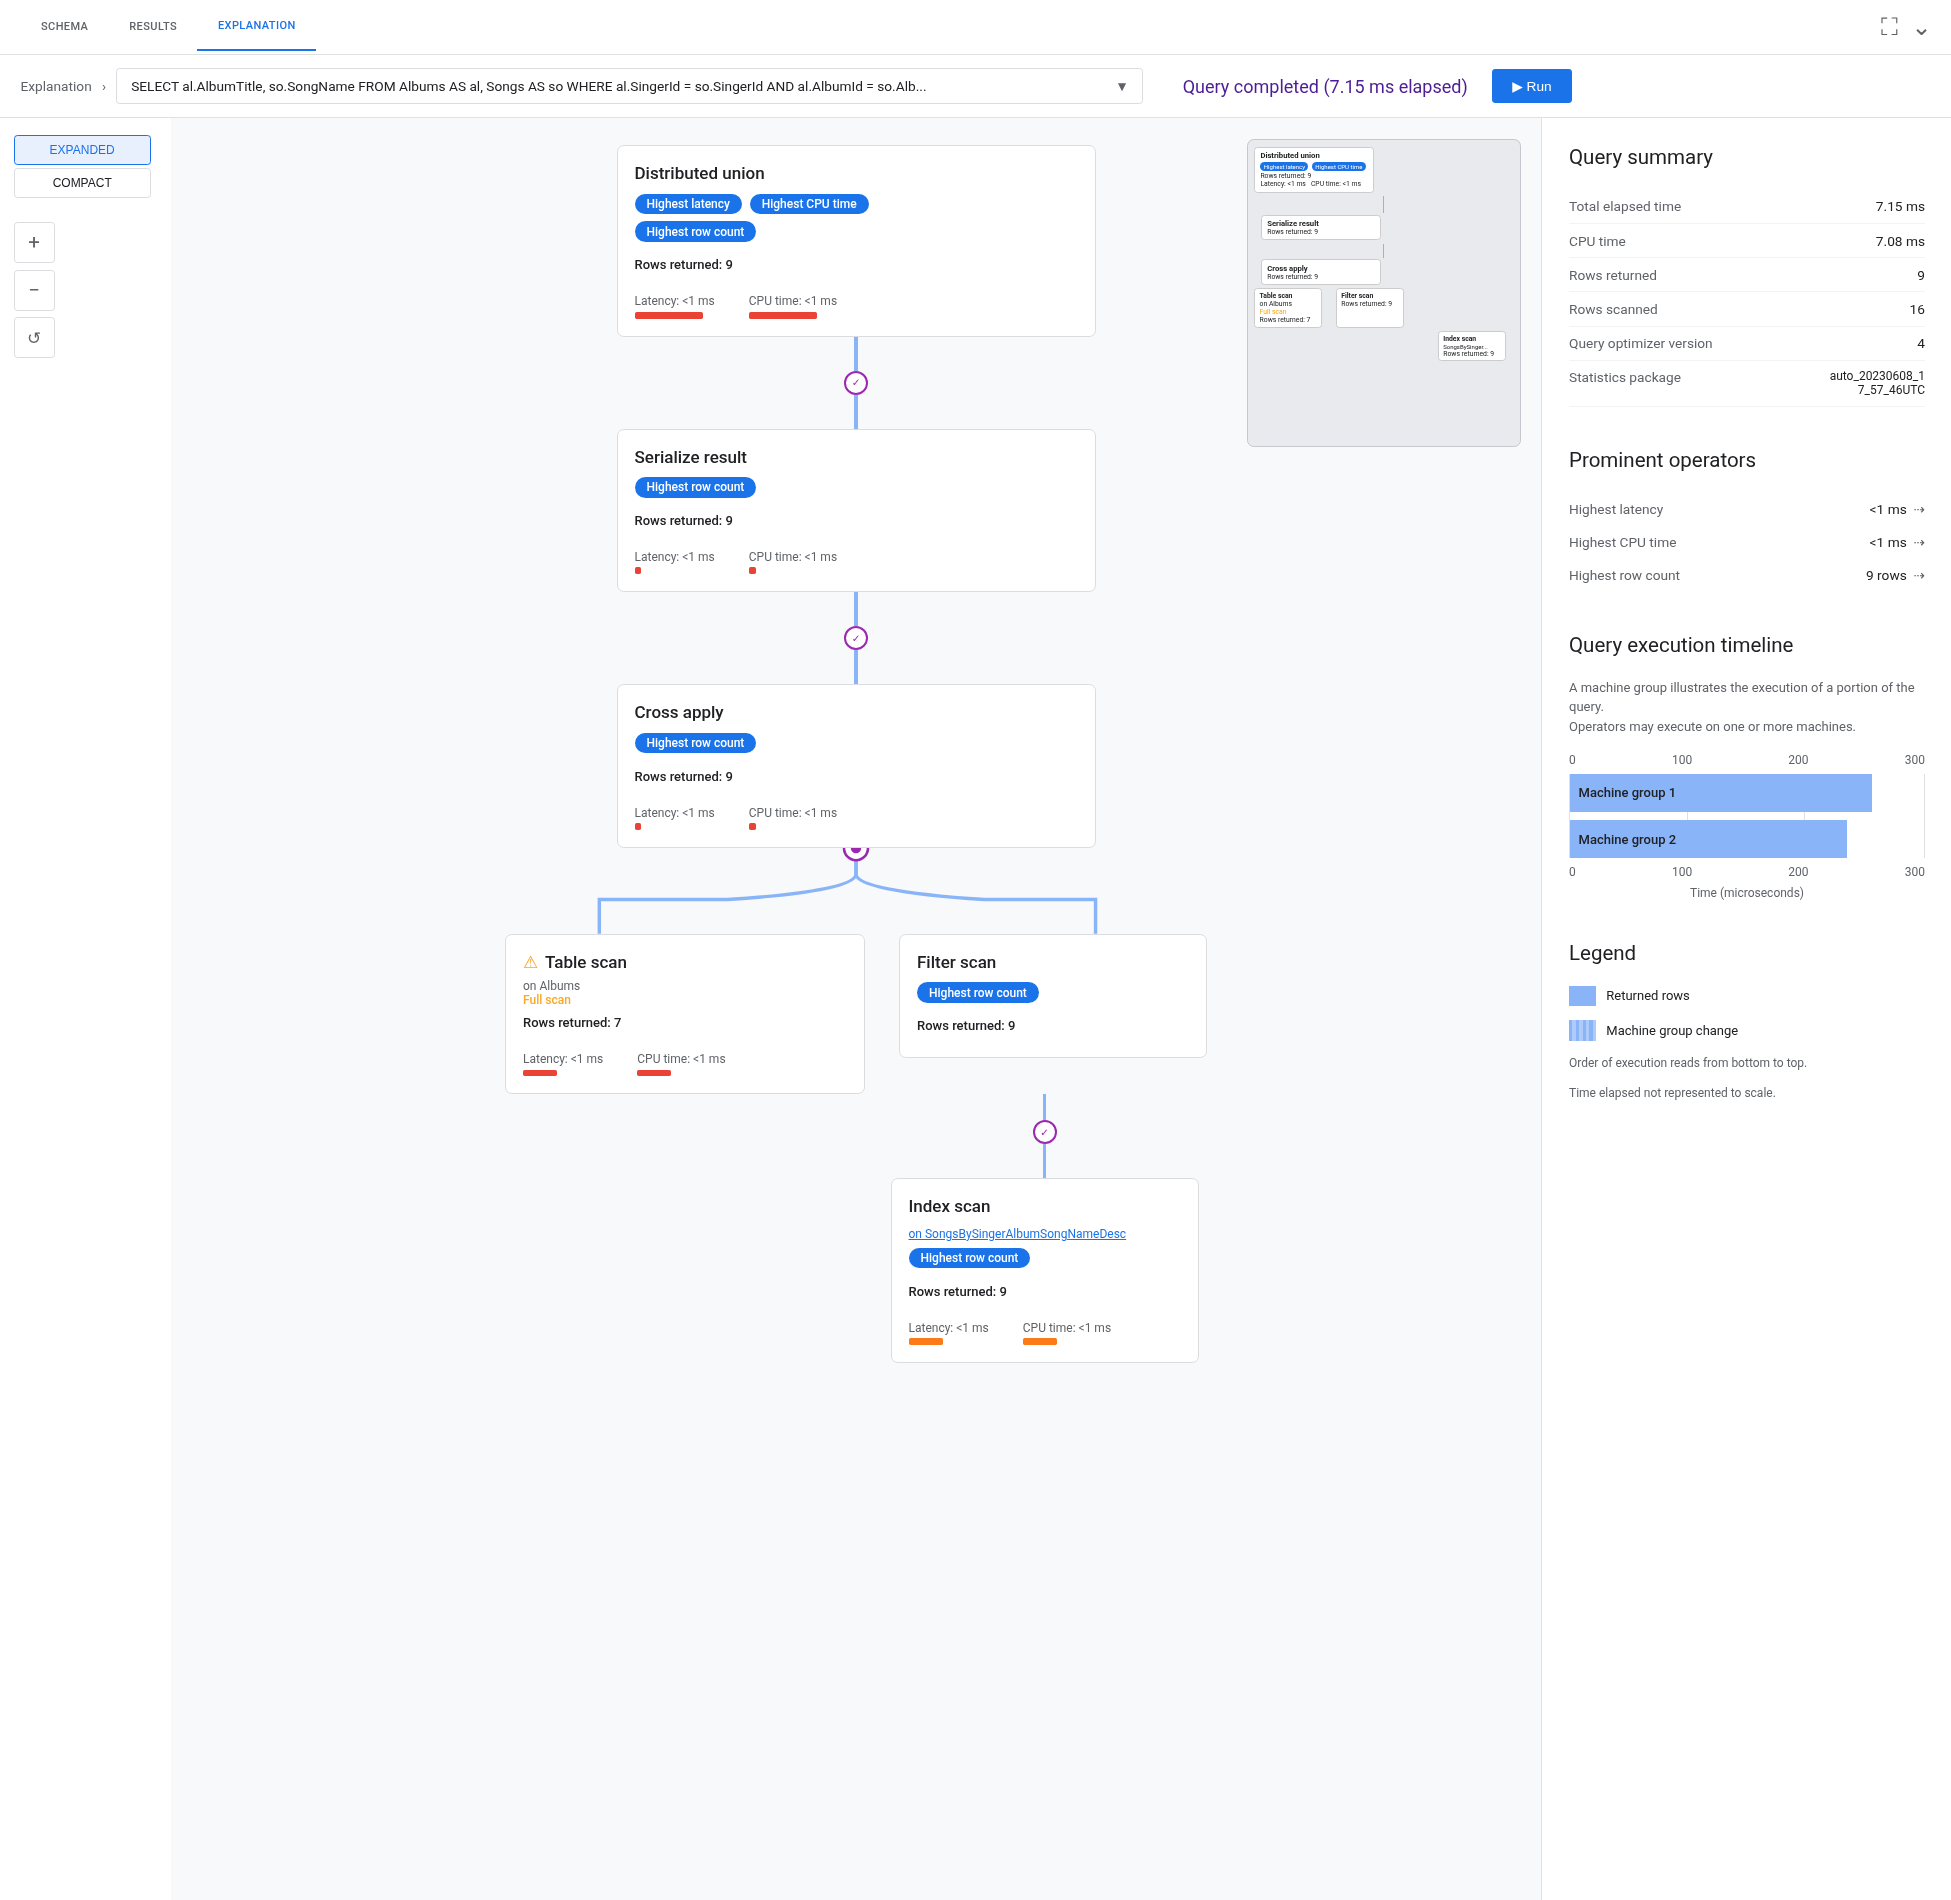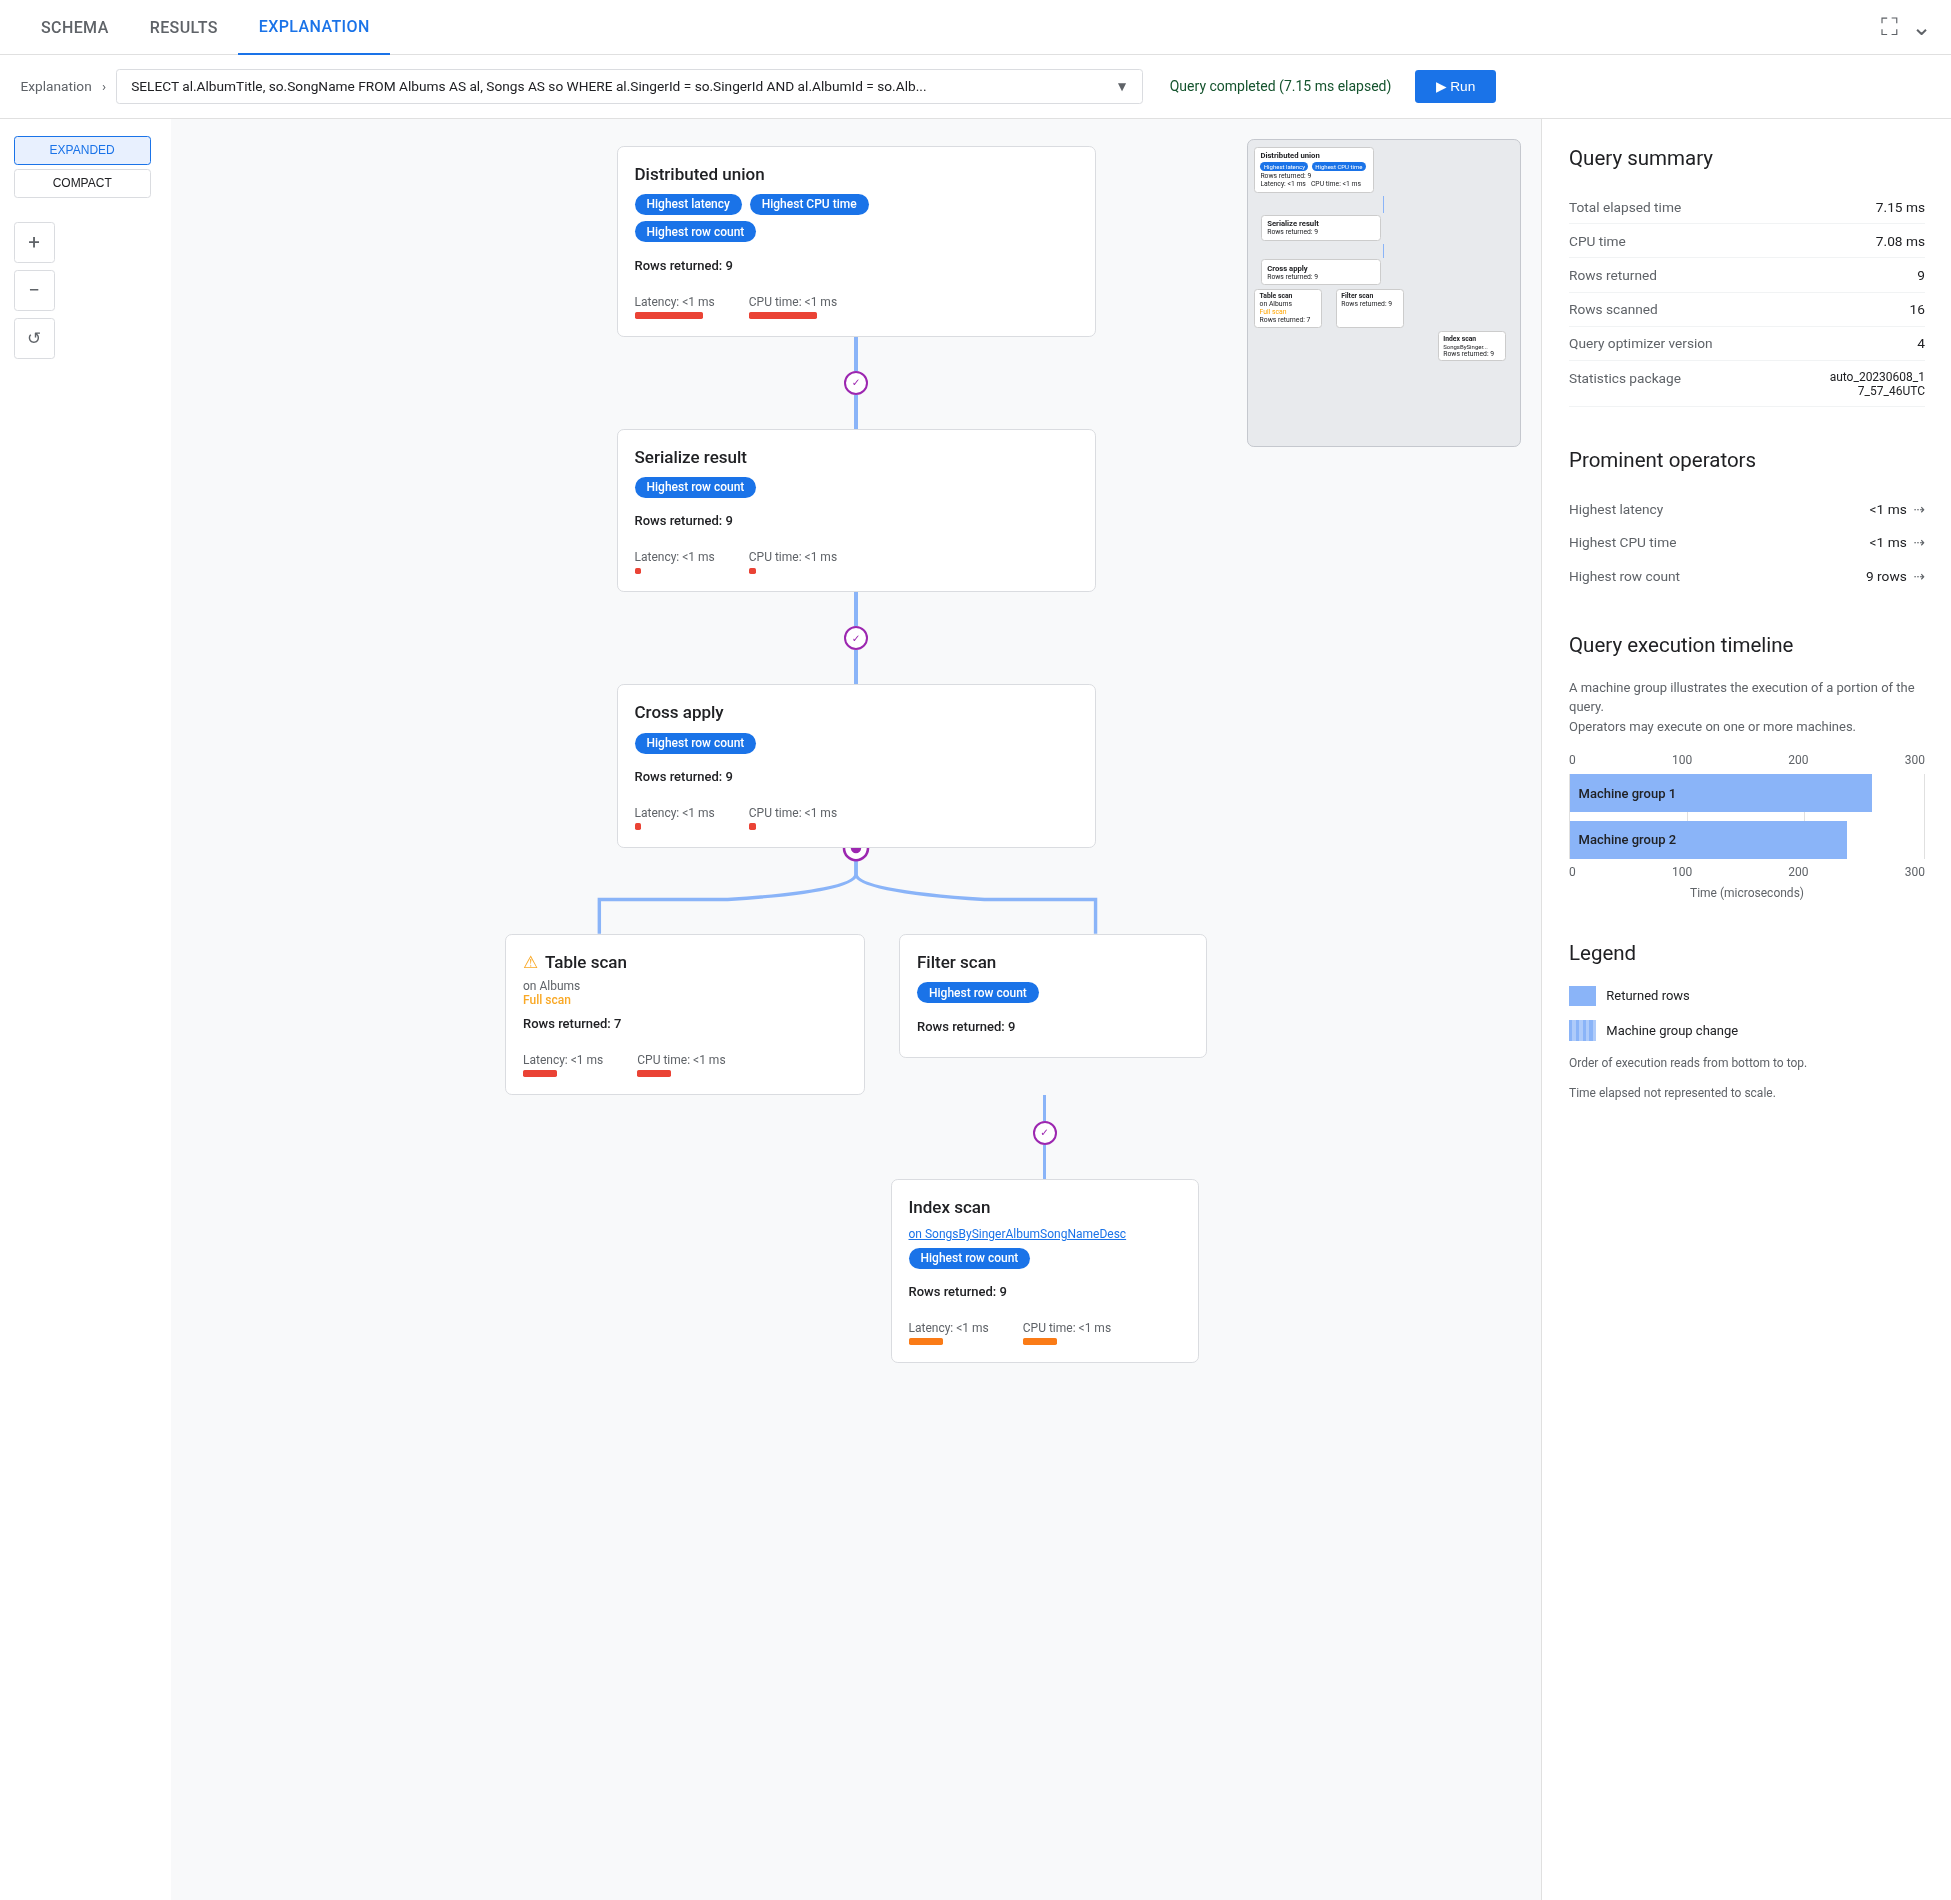--- a/index.html
+++ b/index.html
@@ -1,30 +1,30 @@
 <!DOCTYPE html>
 <html style="font-size:13.7px"><head>
   <meta charset="utf-8">
   <style>
     * { box-sizing: border-box; margin: 0; padding: 0; }
     body { font-family: 'Google Sans', Roboto, Arial, sans-serif; background: #fff; font-size: 11px; color: #202124; overflow: hidden; width: 1952px; height: 1901px; }
 
     
     .tabs { display: flex; align-items: center; border-bottom: 0.9px solid #e0e0e0; padding: 0 20.5px; height: 55px; }
-    .tab { padding: 17px 20.5px; font-size: 16px; color: #5f6368; cursor: pointer; letter-spacing: 0.4px; font-weight: 500; }
+    .tab { padding: 17px 20.5px; font-size: 11px; color: #5f6368; cursor: pointer; letter-spacing: 0.4px; font-weight: 500; }
     .tab.active { color: #1a73e8; border-bottom: 2.6px solid #1a73e8; }
 
     
     .query-bar { display: flex; align-items: center; padding: 13.7px 20.5px; border-bottom: 0.9px solid #e0e0e0; gap: 10.3px; }
     .breadcrumb-label { font-size: 13.7px; color: #5f6368; }
     .breadcrumb-arrow { color: #5f6368; font-size: 13.7px; }
     .query-text-box { flex: 1; display: flex; align-items: center; border: 0.9px solid #dadce0; border-radius: 3.4px; padding: 8.6px 13.7px; font-size: 13.7px; color: #202124; background: #fff; cursor: pointer; max-width: 1027px; }
     .query-text { flex: 1; overflow: hidden; text-overflow: ellipsis; white-space: nowrap; }
     .query-text-arrow { color: #5f6368; margin-left: 6.8px; }
-    .query-status { font-size: 14px; color: #14532d; margin-left: 16px; }
+    .query-status { font-size: 18px; color: #4c1d95; margin-left: 29px; }
 
     
     .main-layout { display: flex; height: calc(1901px - 111px); }
     .view-btn { border: 0.9px solid #dadce0; border-radius: 3.4px; padding: 6.8px 13.7px; font-size: 12px; cursor: pointer; background: #fff; color: #202124; width: 137px; text-align: center; font-weight: 500; }
     .view-btn.active { background: #e8f0fe; color: #1a73e8; border-color: #1a73e8; }
     .zoom-btn { width: 41px; height: 41px; border: 0.9px solid #dadce0; border-radius: 3.4px; display: flex; align-items: center; justify-content: center; cursor: pointer; font-size: 20.5px; color: #5f6368; background: #fff; }
     .refresh-btn { width: 41px; height: 41px; border: 0.9px solid #dadce0; border-radius: 3.4px; display: flex; align-items: center; justify-content: center; cursor: pointer; font-size: 17px; color: #5f6368; background: #fff; }
 
     
     .canvas-area { flex: 1; padding: 27px; overflow: auto; position: relative; background: #f8f9fa; }

